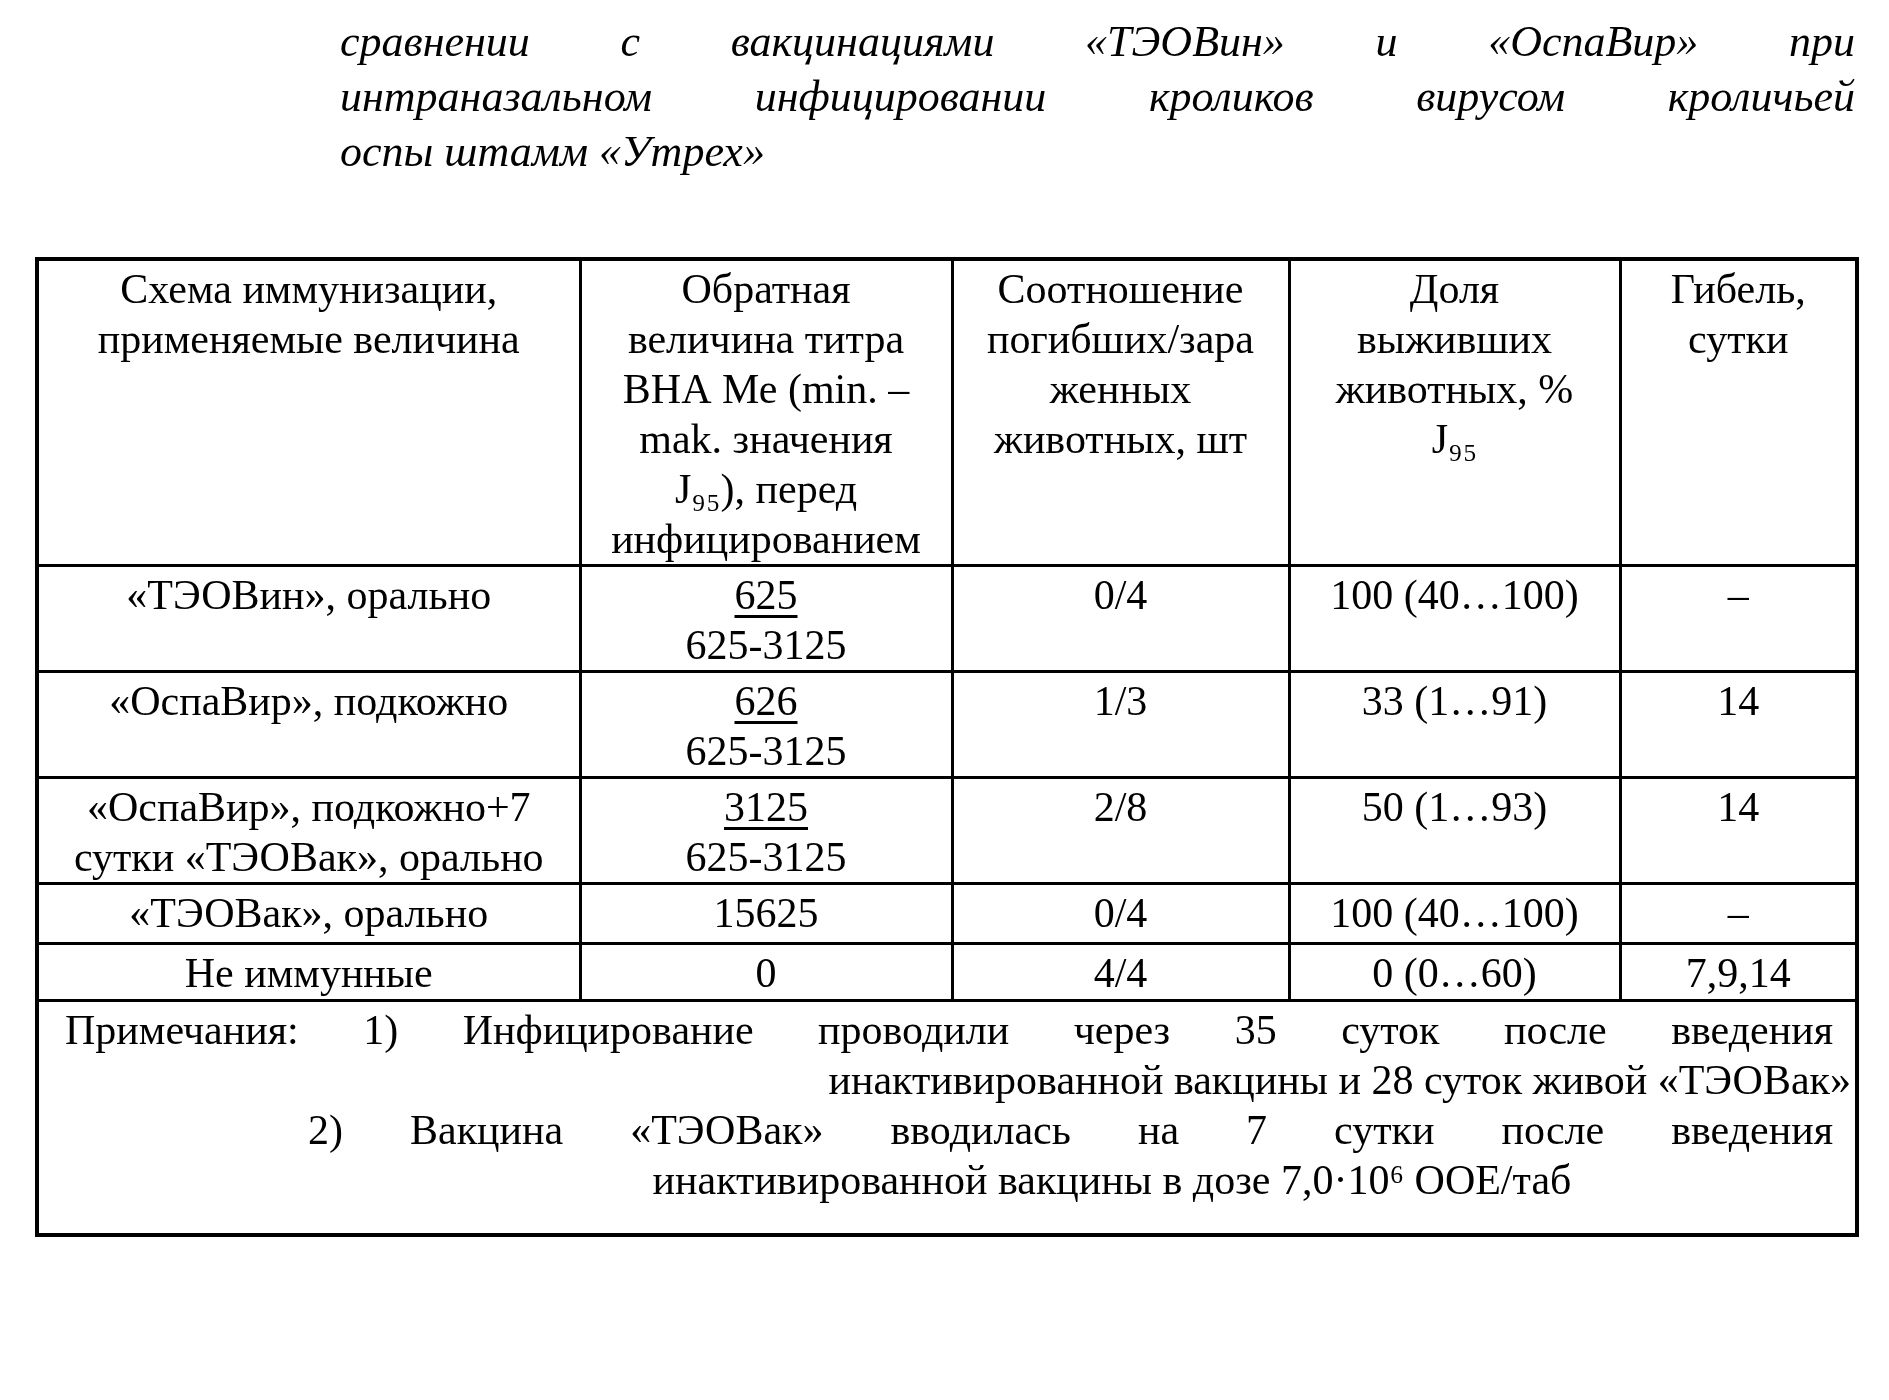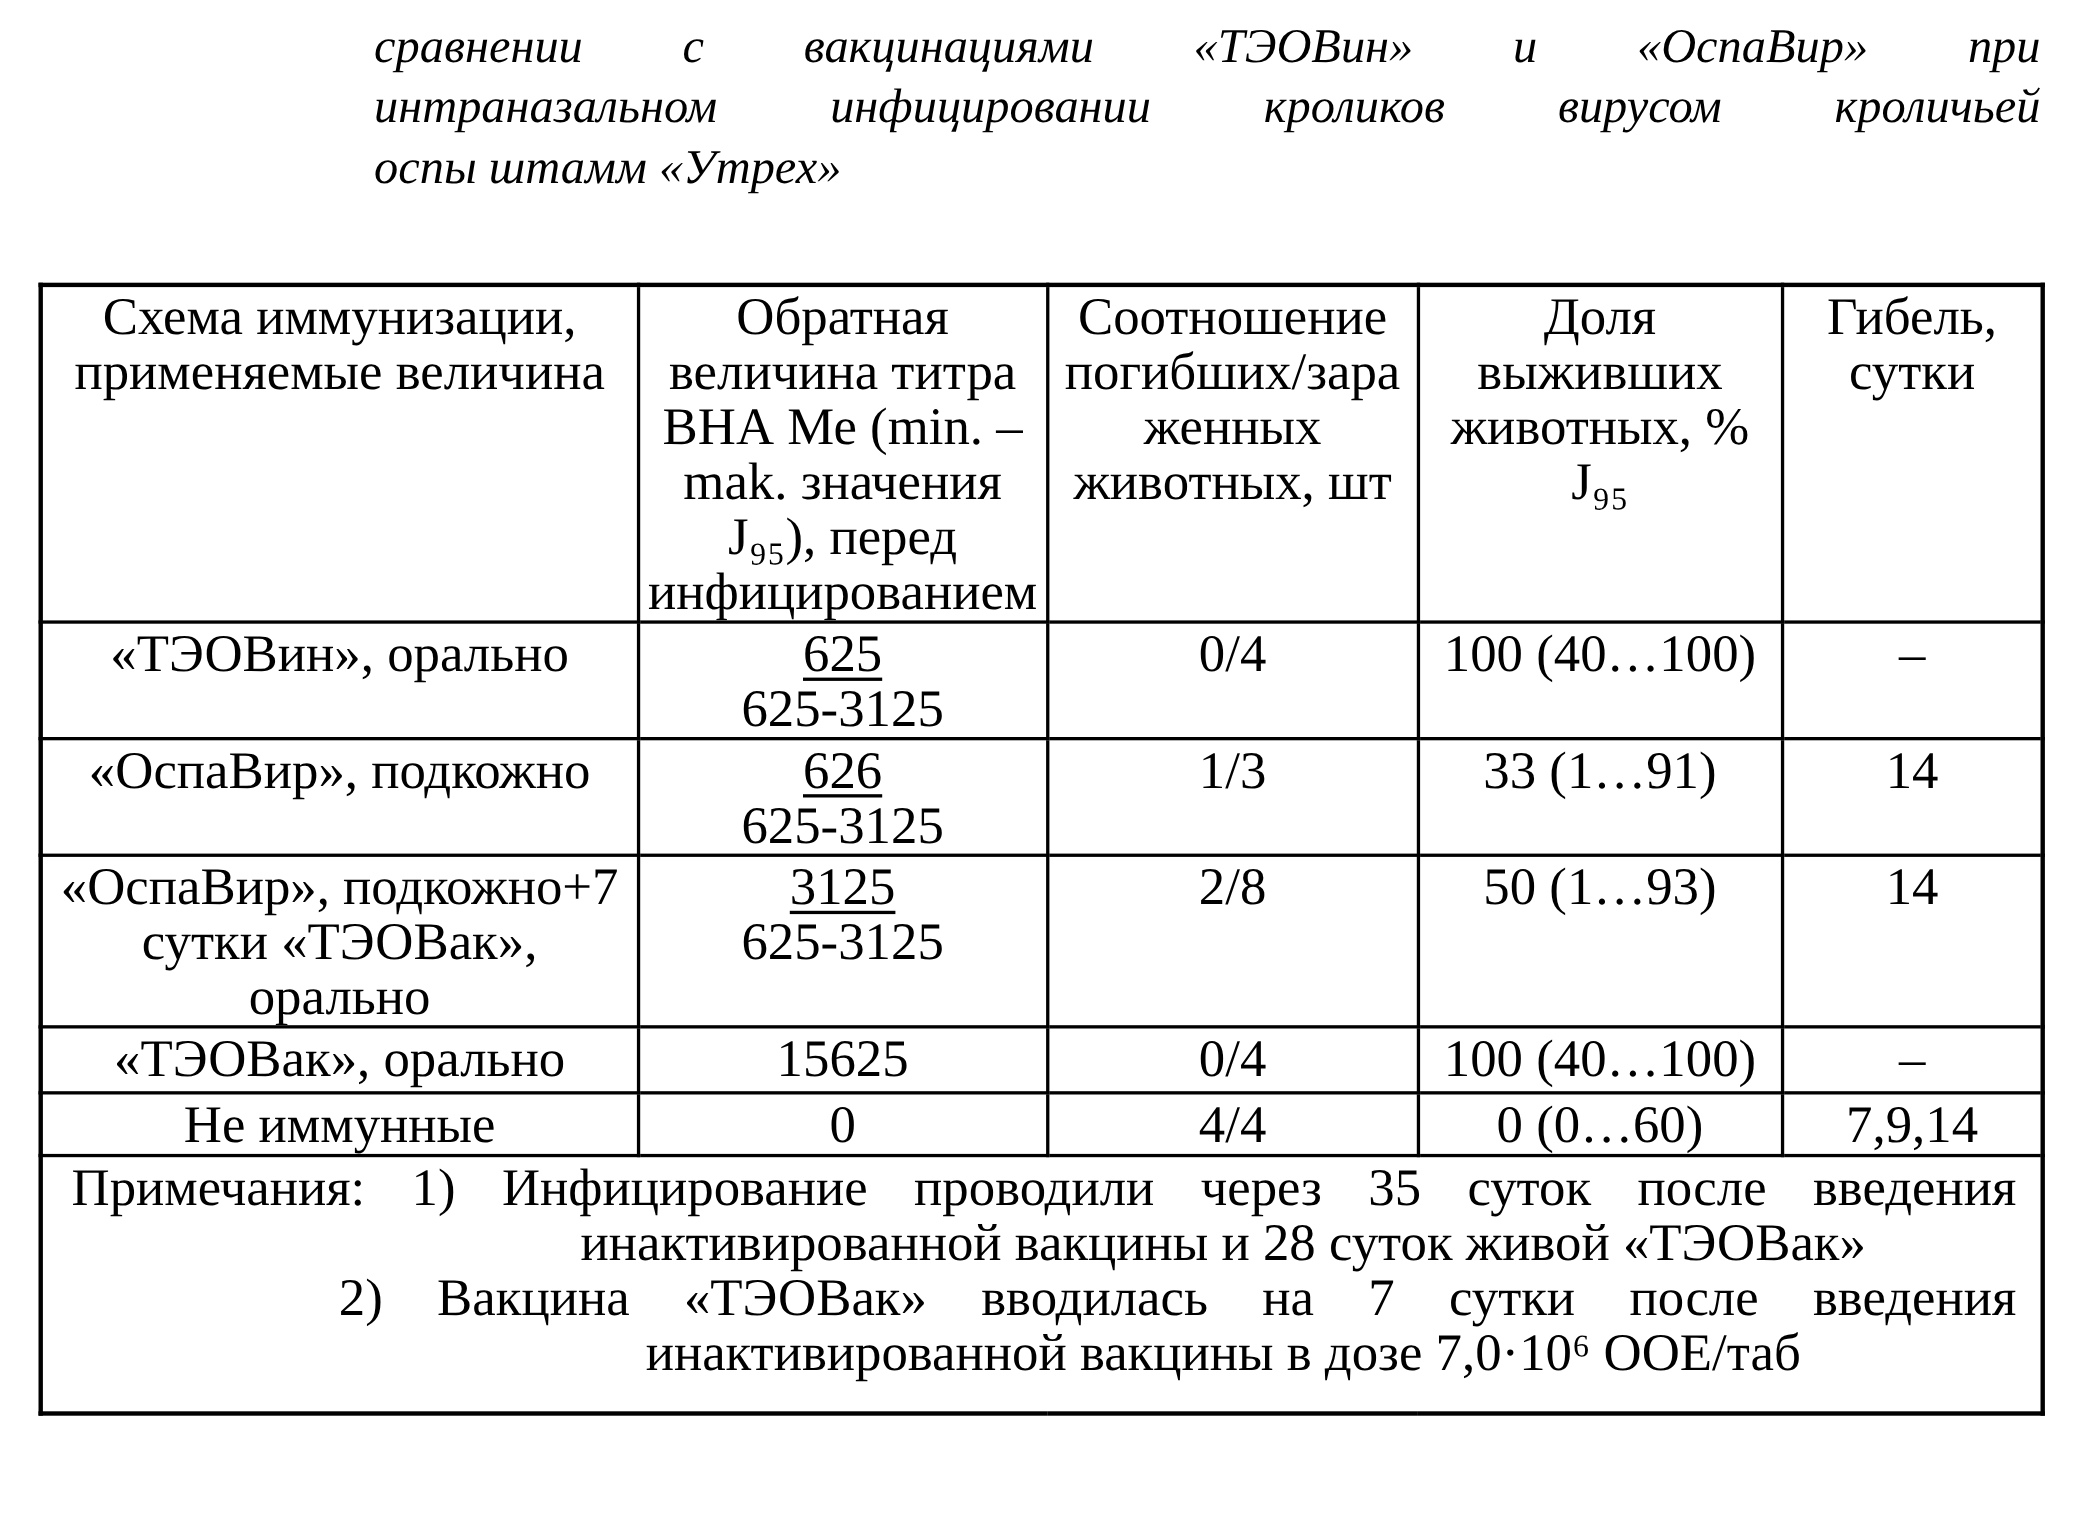--- a/index.html
+++ b/index.html
@@ -25,21 +25,21 @@
   .t-justify { text-align: justify; text-align-last: justify; }
   .t-indent { margin-left: 285px; width: 1515px; font-style: italic; }
 
   
   table.results {
     border-collapse: collapse;
     table-layout: fixed;
     width: 1820px;
     margin: 78px 0 0 35px;
     border: 4px solid #000;
-    font-size: 48px;
+    font-size: 42px;
   }
   table.results td, table.results th {
     border: 3px solid #000;
     vertical-align: top;
     text-align: center;
     padding: 3px 4px 0 4px;
     font-weight: normal;
     line-height: 50px;
     overflow: hidden;
   }
@@ -51,21 +51,21 @@
 
   
   td.notes-cell {
     text-align: left;
     height: 228px;
     padding: 6px 0 0 0;
     line-height: 58px;
     white-space: nowrap;
   }
   .note-l1 { margin: 0 18px 0 22px;  text-align: justify; text-align-last: justify; }
-  .note-l2 { margin-left: 330px; }
+  .note-l2 { margin-left: 330px; text-align: right; }
   .note-l3 { margin: 0 18px 0 265px; text-align: justify; text-align-last: justify; }
   .note-l4 { margin-left: 330px; }
 </style>
 </head>
 <body>
 
 <div class="title-block">
   <div class="t-line t-justify t-indent">сравнении с вакцинациями «ТЭОВин» и «ОспаВир» при</div>
   <div class="t-line t-justify t-indent">интраназальном инфицировании кроликов вирусом кроличьей</div>
   <div class="t-line t-indent">оспы штамм «Утрех»</div>

